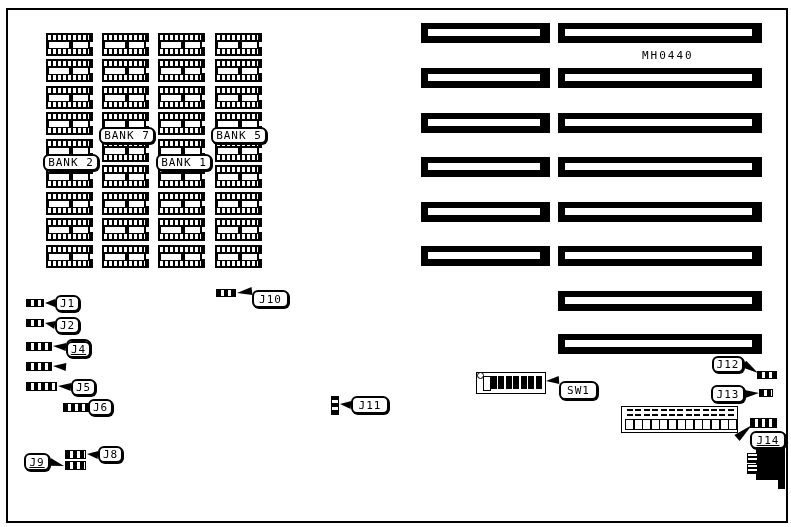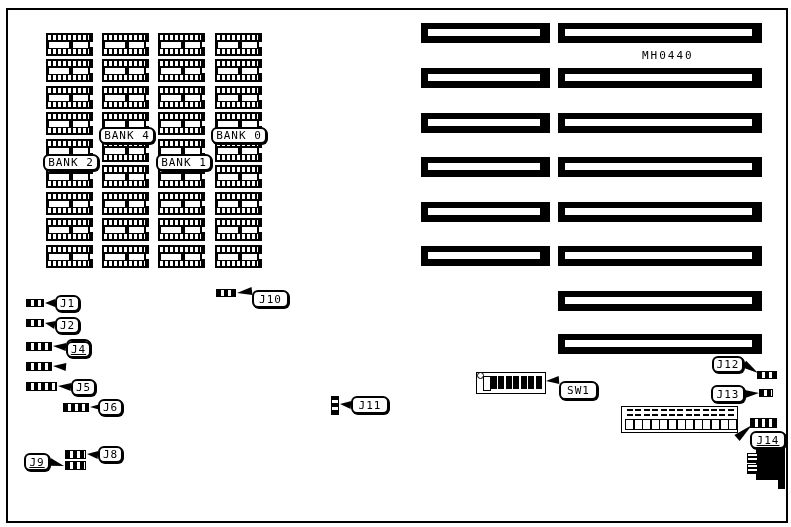--- a/index.html
+++ b/index.html
@@ -361,42 +361,42 @@
     <div class="slot" style="left: 558px; top: 246px; width: 204px;">
       <i></i>
     </div>
     <div class="slot" style="left: 558px; top: 291px; width: 204px;">
       <i></i>
     </div>
     <div class="slot" style="left: 558px; top: 334px; width: 204px;">
       <i></i>
     </div>
     <div class="callout" style="left: 43px; top: 154px; width: 52px; height: 13px;">BANK 2</div>
-    <div class="callout" style="left: 99px; top: 127px; width: 52px; height: 13px;">BANK 4</div>
+    <div class="callout" style="left: 99px; top: 127px; width: 52px; height: 13px;">BANK 7</div>
     <div class="callout" style="left: 156px; top: 154px; width: 52px; height: 13px;">BANK 1</div>
-    <div class="callout" style="left: 211px; top: 127px; width: 52px; height: 13px;">BANK 0</div>
+    <div class="callout" style="left: 211px; top: 127px; width: 52px; height: 13px;">BANK 5</div>
     <div class="jmp" style="left: 26px; top: 299px; width: 16px; height: 6px;"></div>
     <div class="jmp" style="left: 26px; top: 319px; width: 16px; height: 6px;"></div>
     <div class="jmp" style="left: 26px; top: 342px; width: 24px; height: 7px;"></div>
     <div class="jmp" style="left: 26px; top: 362px; width: 24px; height: 7px;"></div>
     <div class="jmp" style="left: 26px; top: 382px; width: 29px; height: 7px;"></div>
     <div class="jmp" style="left: 63px; top: 403px; width: 24px; height: 7px;"></div>
     <div class="jmp" style="left: 65px; top: 450px; width: 19px; height: 7px;"></div>
     <div class="jmp" style="left: 65px; top: 461px; width: 19px; height: 7px;"></div>
     <div class="jmp" style="left: 216px; top: 289px; width: 18px; height: 6px;"></div>
     <div class="jmp vert" style="left: 331px; top: 396px; width: 6px; height: 17px;"></div>
     <div class="jmp" style="left: 757px; top: 371px; width: 18px; height: 6px;"></div>
     <div class="jmp" style="left: 759px; top: 389px; width: 12px; height: 6px;"></div>
     <div class="jmp" style="left: 750px; top: 418px; width: 25px; height: 8px;"></div>
     <div class="callout" style="left: 55px; top: 295px; width: 21px; height: 13px;">J1</div>
     <div class="callout" style="left: 55px; top: 317px; width: 21px; height: 13px;">J2</div>
     <div class="callout" style="left: 66px; top: 339px; width: 21px; height: 13px;">J3</div>
     <div class="callout" style="left: 66px; top: 341px; width: 21px; height: 13px; text-decoration: underline;">J4</div>
     <div class="callout" style="left: 71px; top: 379px; width: 21px; height: 13px;">J5</div>
-    <div class="callout" style="left: 98px; top: 399px; width: 21px; height: 13px; text-align: right;">J6</div>
+    <div class="callout" style="left: 88px; top: 399px; width: 21px; height: 13px; text-align: right;">J6</div>
     <div class="callout" style="left: 98px; top: 446px; width: 21px; height: 13px;">J8</div>
     <div class="callout" style="left: 24px; top: 453px; width: 22px; height: 14px; text-decoration: underline;">J9</div>
     <div class="callout" style="left: 252px; top: 282px; width: 33px; height: 14px; margin-top: 8px;">J10</div>
     <div class="callout" style="left: 351px; top: 396px; width: 34px; height: 14px;">J11</div>
     <div class="callout" style="left: 712px; top: 356px; width: 28px; height: 13px;">J12</div>
     <div class="callout" style="left: 711px; top: 385px; width: 30px; height: 14px;">J13</div>
     <div class="callout" style="left: 750px; top: 431px; width: 32px; height: 14px; text-decoration: underline;">J14</div>
     <div class="callout" style="left: 559px; top: 381px; width: 35px; height: 15px;">SW1</div>
     <div id="sw1body">
       <div class="dot"></div>

